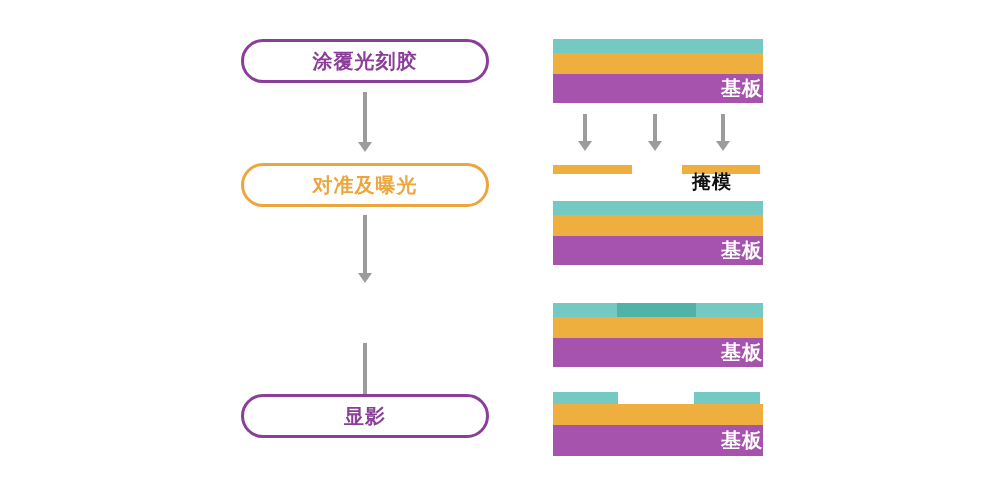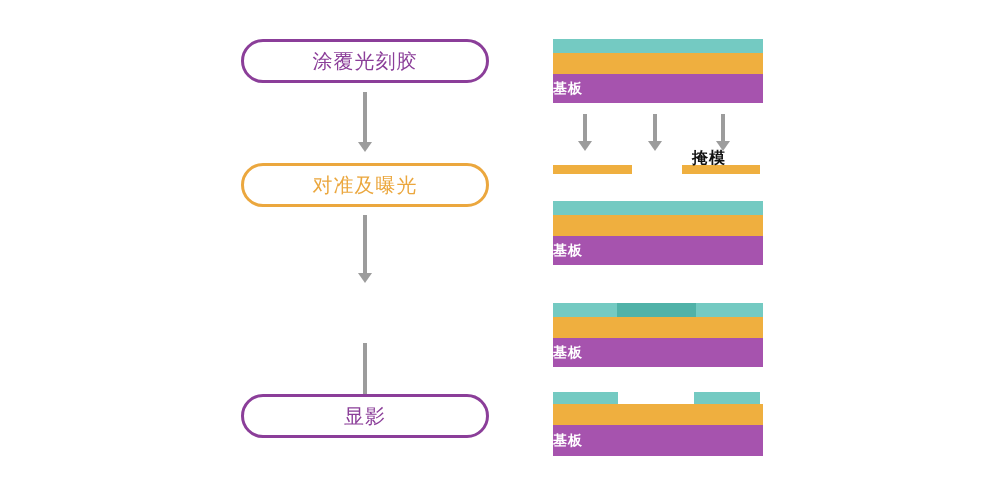--- a/index.html
+++ b/index.html
@@ -4,53 +4,53 @@
 <style>
   html,body{margin:0;padding:0;background:#fff;}
   .canvas{
     position:relative;width:1000px;height:500px;background:var(--background,#ffffff);
     font-family:"Liberation Sans","DejaVu Sans",sans-serif;overflow:hidden;
   }
   
   .step{
     position:absolute;left:241px;width:248px;height:44px;box-sizing:border-box;
     border:3px solid;border-radius:22px;display:flex;align-items:center;justify-content:center;
-    font-size:20px;font-weight:normal;background:#fff;letter-spacing:1px;
+    font-size:20px;font-weight:bold;background:#fff;letter-spacing:1px;
   }
   .step.c-purple{border-color:var(--purple,#8b3e99);color:var(--purple,#8b3e99);}
   .step.c-orange{border-color:var(--orange,#eba73e);color:var(--orange,#eba73e);}
   .step.c-teal{border-color:var(--teal,#7ed2c9);color:var(--teal,#7ed2c9);}
   .varrow{
     position:absolute;width:14px;display:flex;flex-direction:column;align-items:center;
   }
   .varrow .shaft{width:4px;flex:1;background:var(--arrow-gray,#9c9c9c);}
   .varrow .head{
     width:0;height:0;border-left:7px solid transparent;border-right:7px solid transparent;
     border-top:10px solid var(--arrow-gray,#9c9c9c);
   }
   
   .stack{position:absolute;left:553px;width:210px;}
   .row-resist{height:14px;background:var(--stack-teal,#74cac2);position:relative;}
   .row-resist.patterned{background:transparent;}
   .row-film{height:21px;background:var(--stack-orange,#efaf3f);}
   .row-substrate{
     height:29px;background:var(--stack-purple,#a653ae);
-    display:flex;align-items:center;justify-content:flex-start;
-    color:var(--substrate-text,#ffffff);font-size:14px;font-weight:bold;letter-spacing:1px;
+    display:flex;align-items:center;justify-content:flex-end;
+    color:var(--substrate-text,#ffffff);font-size:20px;font-weight:bold;letter-spacing:1px;
   }
   .exposed{position:absolute;top:0;bottom:0;left:64px;width:79px;background:var(--stack-teal-dark,#50b2a8);}
   .resist-piece{position:absolute;top:0;bottom:0;background:var(--stack-teal,#74cac2);}
   .resist-piece.left{left:0;width:65px;}
   .resist-piece.right{left:141px;width:66px;}
   
   .mask-bar{position:absolute;top:165px;height:9px;background:var(--stack-orange,#efaf3f);}
   .mask-bar.left{left:553px;width:79px;}
   .mask-bar.right{left:682px;width:78px;}
   .mask-label{
-    position:absolute;left:692px;top:148px;font-size:16px;font-weight:600;
+    position:absolute;left:692px;top:169px;font-size:19px;font-weight:600;
     color:var(--mask-text,#111111);letter-spacing:1px;
   }
 </style>
 </head>
 <body>
 
 <div class="canvas">
 
   <div class="step c-purple" style="top:39px">
     <span>涂覆光刻胶</span>

